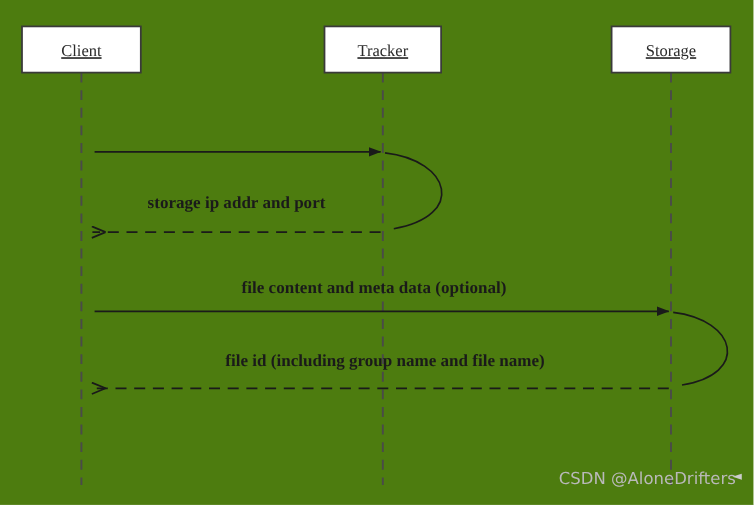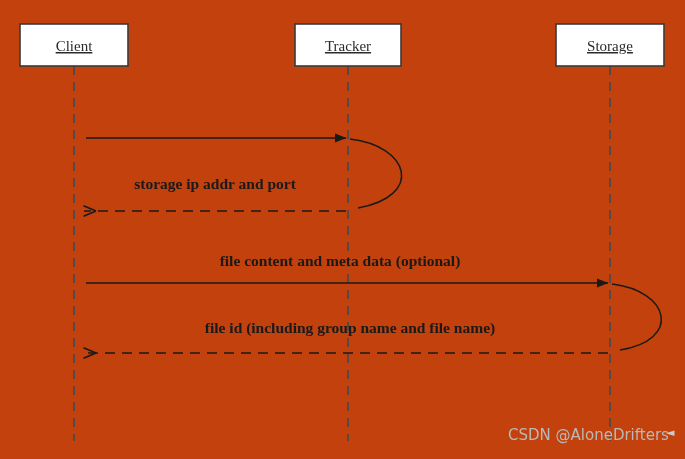--- a/index.html
+++ b/index.html
@@ -4,21 +4,21 @@
 <style>
   html, body {
     margin: 0;
     padding: 0;
     background: #ffffff;
   }
   #canvas {
     position: relative;
     width: 685px;
     height: 459px;
-    background: #c2410c;
+    background: #4d7c0f;
     overflow: hidden;
     font-family: "Liberation Serif", "DejaVu Serif", serif;
   }
   #diagram-svg {
     position: absolute;
     left: 0;
     top: 0;
     width: 685px;
     height: 459px;
   }

